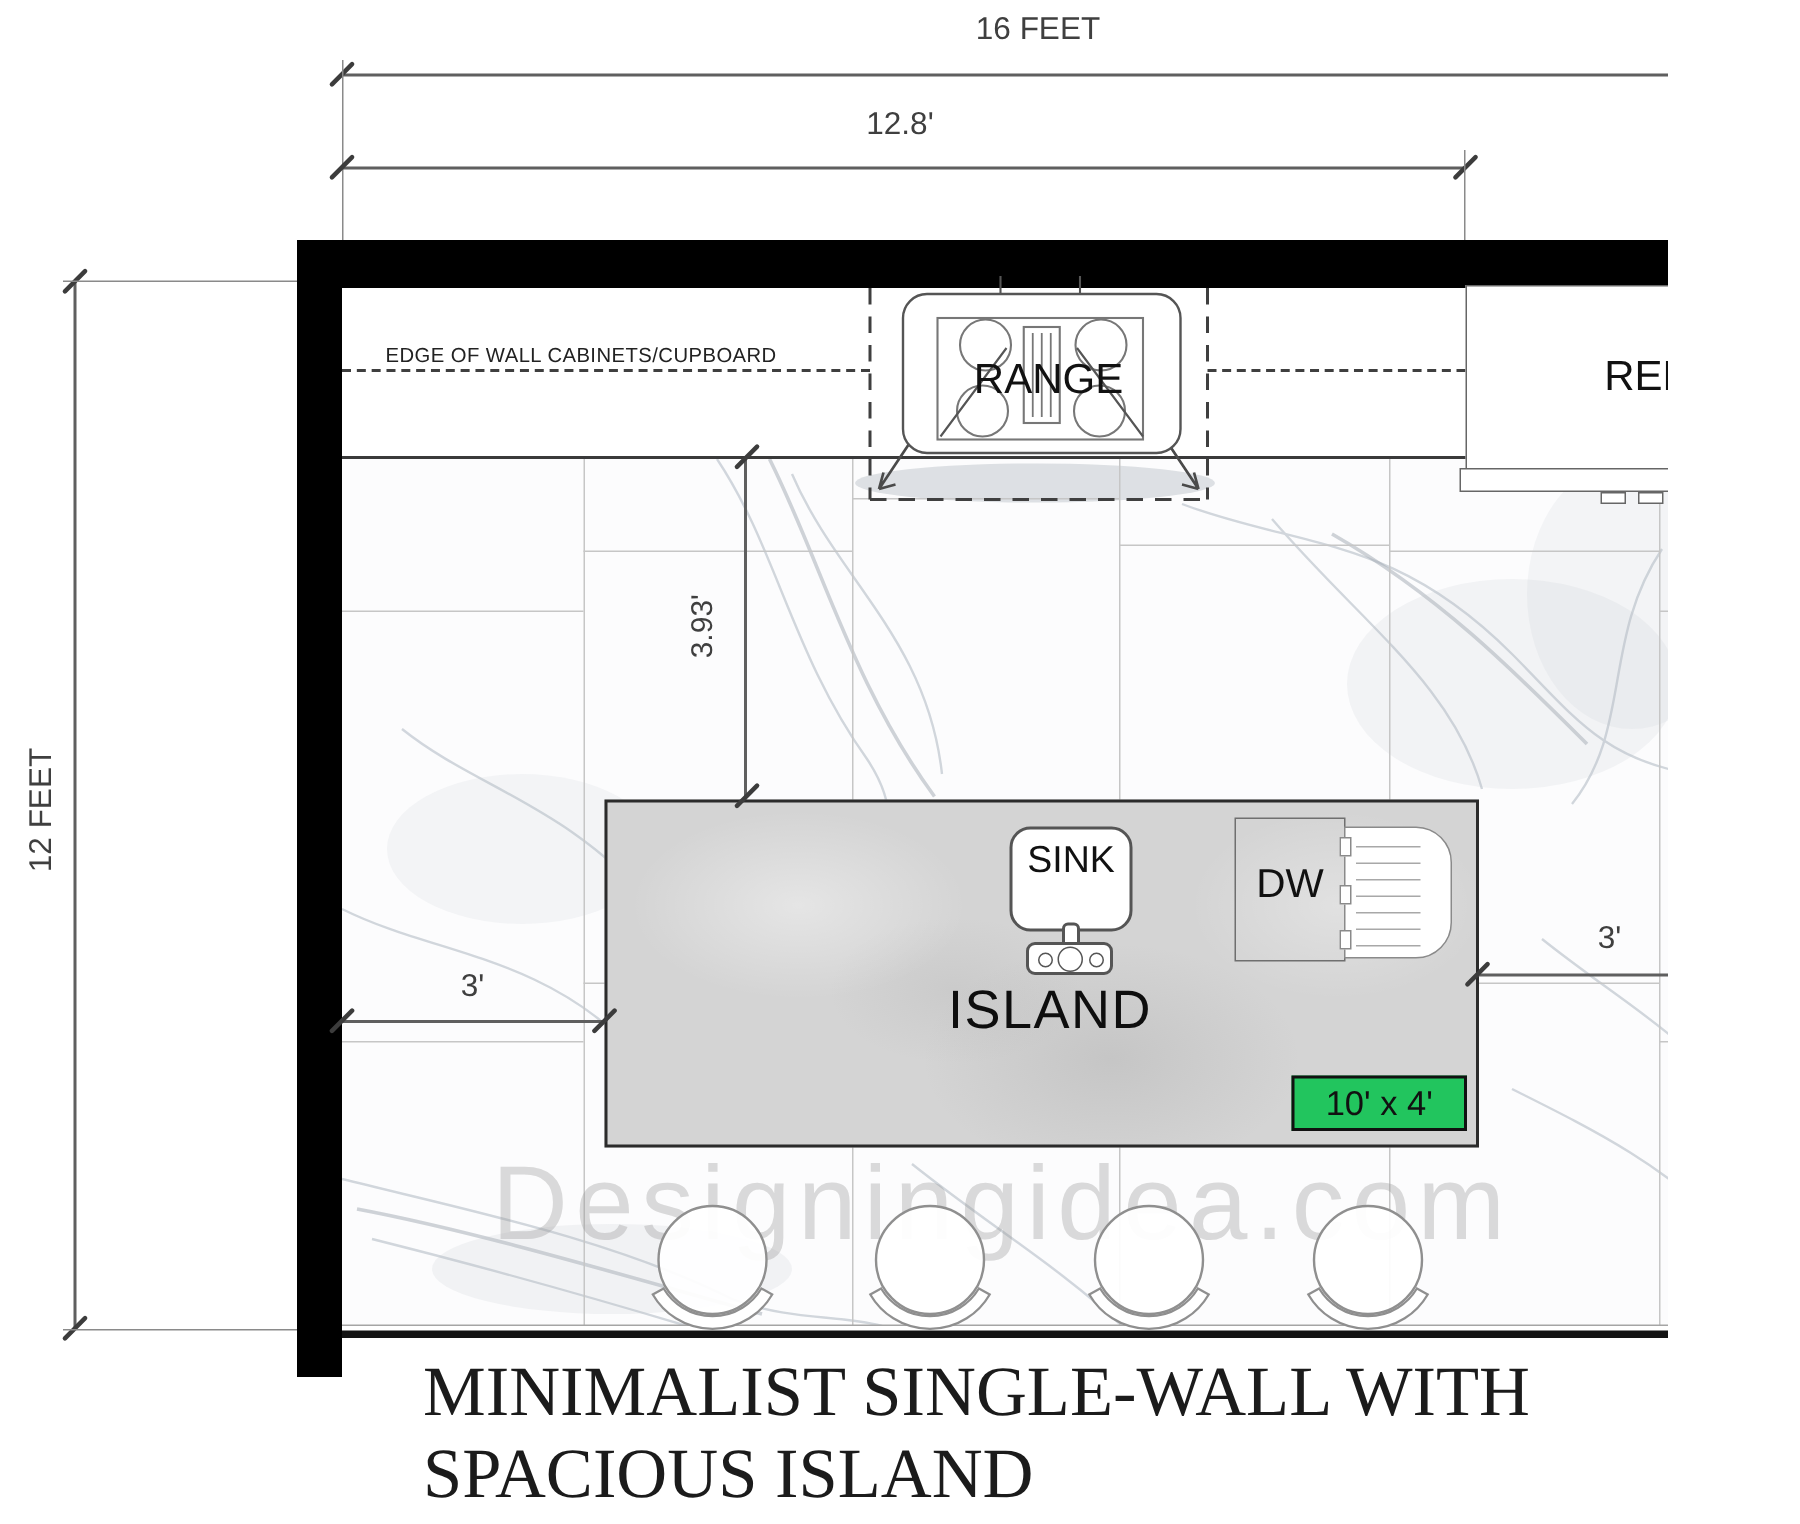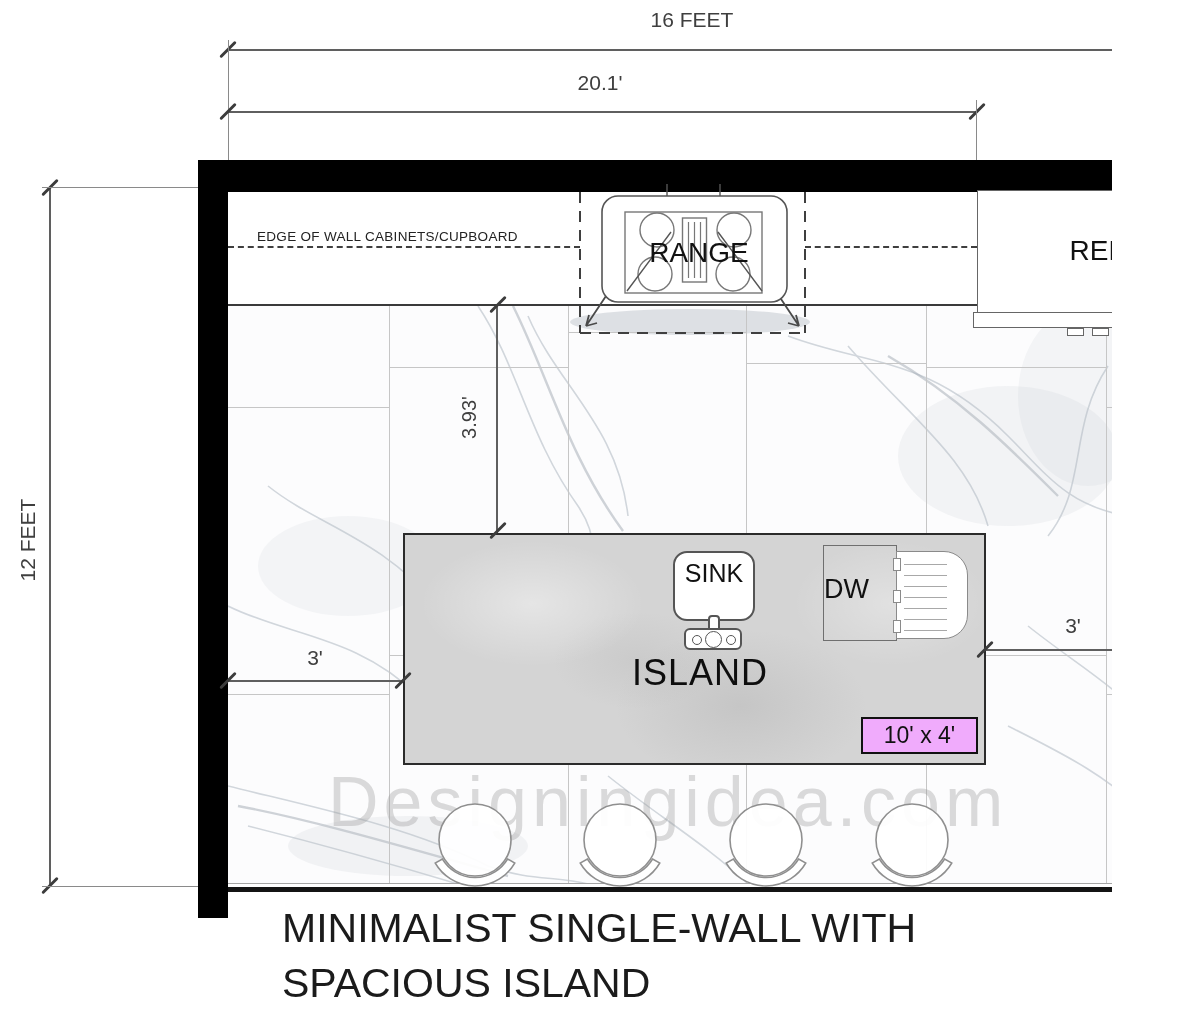--- a/index.html
+++ b/index.html
@@ -35,50 +35,50 @@
     background-image:
       radial-gradient(ellipse 160px 90px at 22% 30%, rgba(255,255,255,.40), rgba(255,255,255,0) 70%),
       radial-gradient(ellipse 180px 110px at 58% 75%, rgba(110,110,110,.14), rgba(0,0,0,0) 70%),
       radial-gradient(ellipse 140px 90px at 84% 30%, rgba(255,255,255,.30), rgba(255,255,255,0) 70%),
       radial-gradient(ellipse 120px 70px at 40% 55%, rgba(120,120,120,.10), rgba(0,0,0,0) 70%);
     border:2px solid #2b2b2b;
   }
   .island-label{font-size:36px;color:#0e0e0e;text-align:center;letter-spacing:1px;}
   .sink-box{background:#fff;border:2px solid #555;border-radius:14px;text-align:center;}
   .sink-label{font-size:25px;color:#111;margin-top:6px;}
-  .dw-box{border:1.5px solid #6f6f6f;text-align:left;}
+  .dw-box{border:1.5px solid #6f6f6f;text-align:center;}
   .dw-label{font-size:27px;color:#111;margin-top:28px;}
   .drainer{background:#fff;border:1.5px solid #8a8a8a;border-radius:0 24px 24px 0;}
   .drain-line{position:absolute;height:1px;background:#a8a8a8;left:7px;right:20px;}
   .drain-tab{position:absolute;width:6px;height:11px;background:#fff;border:1px solid #8a8a8a;left:-4px;}
-  .size-box{background:#f0abfc;border:2px solid #111;text-align:center;}
+  .size-box{background:#22c55e;border:2px solid #111;text-align:center;}
   .size-label{font-size:23px;color:#111;line-height:33px;}
   
   .faucet-stem{background:#fff;border:2px solid #555;border-radius:4px;}
   .faucet-plate{background:#fff;border:2px solid #555;border-radius:6px;}
   .faucet-dot{position:absolute;border:1.5px solid #555;border-radius:50%;background:#fff;}
   
   .watermark{font-size:70px;letter-spacing:5px;color:rgba(150,150,150,.34);white-space:nowrap;}
-  .title{font-size:41px;line-height:55px;color:var(--ink,#1b1b1b);white-space:nowrap;}
+  .title{font-size:47px;line-height:55px;color:var(--ink,#1b1b1b);white-space:nowrap;font-family:Liberation Serif, serif;}
   .floor-edge-thin{background:#a5a5a5;}
   .floor-edge-thick{background:#141414;}
 </style>
 </head>
 <body>
 
 <div class="canvas">
 
   <div class="abs dim-label" style="left:592px;top:8px;width:200px;">16 FEET</div>
   <div class="abs dim-line-h" style="left:228px;top:49px;width:932px;"></div>
   <div class="abs tick" style="left:217px;top:48px;"></div>
   <div class="abs tick" style="left:1149px;top:48px;"></div>
   <div class="abs ext-line-v" style="left:228px;top:40px;height:120px;"></div>
   <div class="abs ext-line-v" style="left:1159px;top:40px;height:120px;"></div>
 
-  <div class="abs dim-label" style="left:500px;top:71px;width:200px;">20.1'</div>
+  <div class="abs dim-label" style="left:500px;top:71px;width:200px;">12.8'</div>
   <div class="abs dim-line-h" style="left:228px;top:111px;width:749px;"></div>
   <div class="abs tick" style="left:217px;top:110px;"></div>
   <div class="abs tick" style="left:966px;top:110px;"></div>
   <div class="abs ext-line-v" style="left:976px;top:100px;height:90px;"></div>
 
   <div class="abs dim-line-v" style="left:49px;top:188px;height:698px;"></div>
   <div class="abs tick" style="left:39px;top:186px;"></div>
   <div class="abs tick" style="left:39px;top:884px;"></div>
   <div class="abs ext-line-h" style="left:42px;top:187px;width:156px;"></div>
   <div class="abs ext-line-h" style="left:42px;top:886px;width:156px;"></div>

